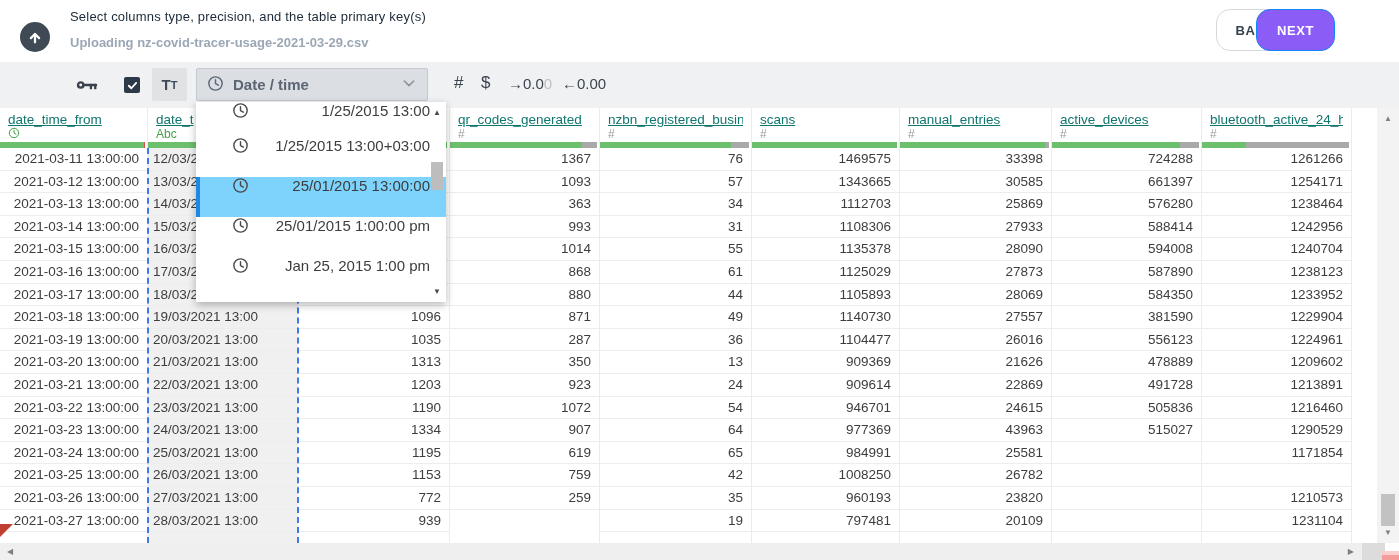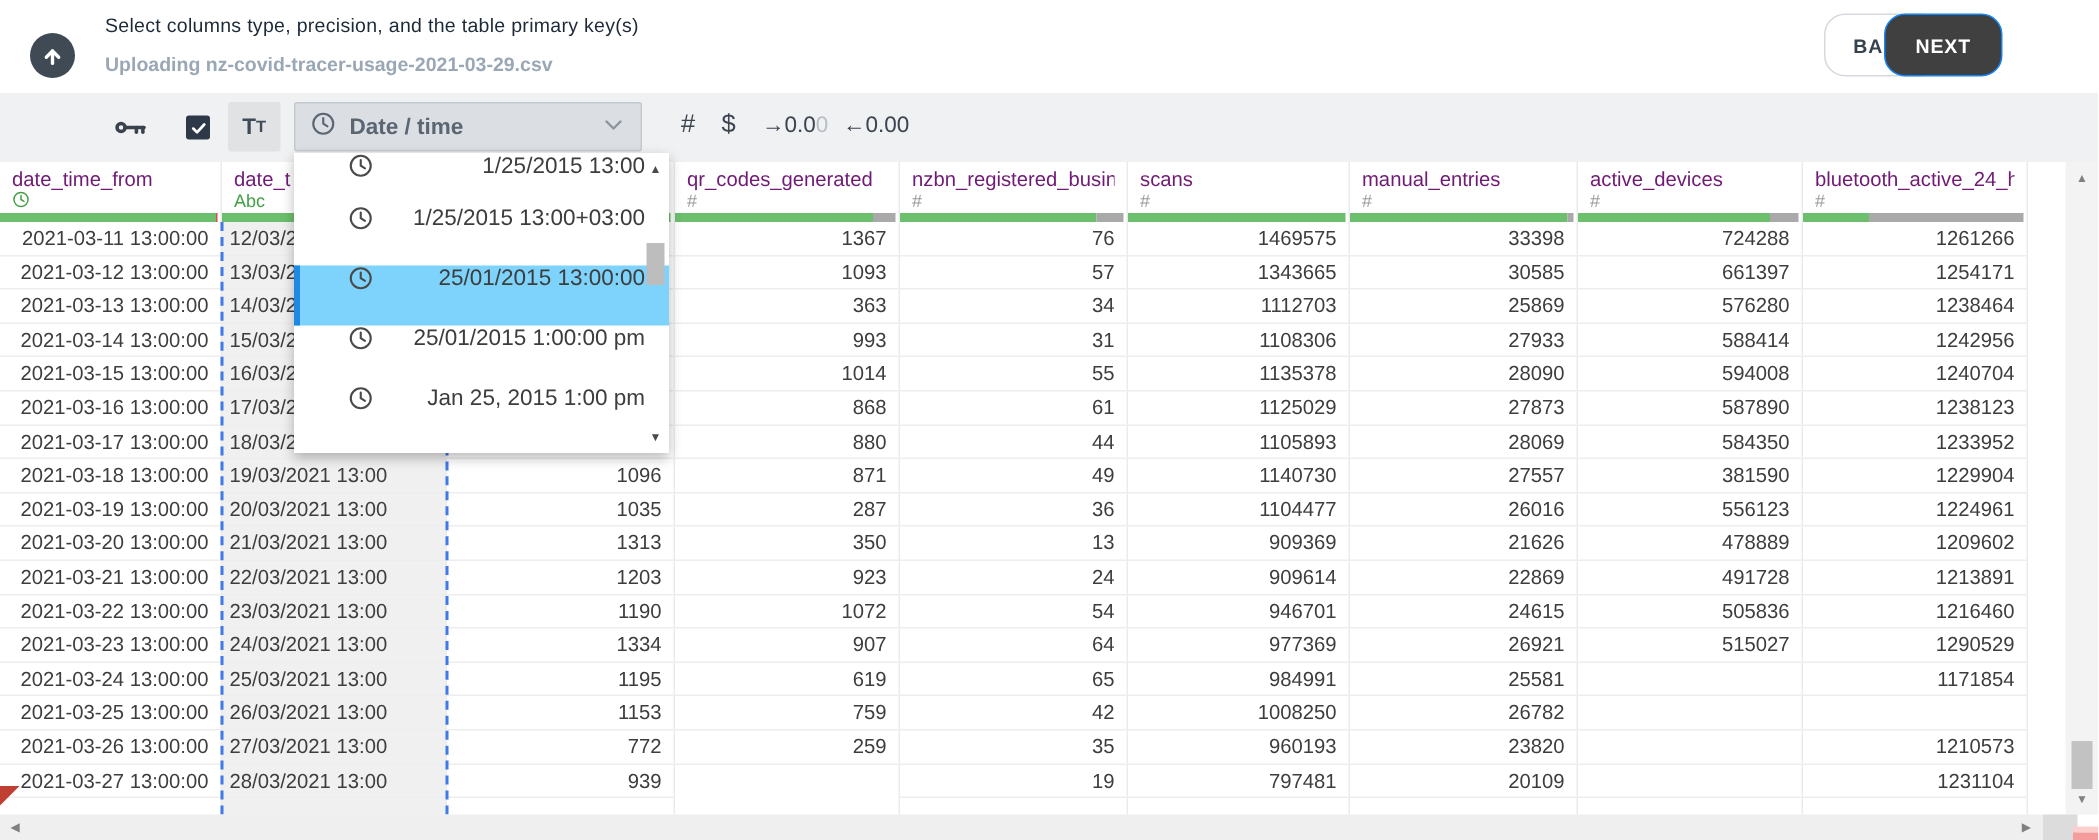--- a/index.html
+++ b/index.html
@@ -9,21 +9,21 @@
 
   
   .hdr { position:absolute; left:0; top:0; width:1399px; height:62px; background:#fff; }
   .upl-ic { position:absolute; left:20px; top:22px; width:30px; height:30px; border-radius:50%;
             background:#3f4a54; display:flex; align-items:center; justify-content:center; }
   .ttl { position:absolute; left:70px; top:9px; font-size:13px; color:#1c2a38; letter-spacing:.2px; }
   .sub { position:absolute; left:70px; top:35px; font-size:13px; color:#9aa7b5;font-weight:bold; }
   .btn { position:absolute; top:9px; height:42px; border-radius:14px; font-size:13px; font-weight:bold;
          letter-spacing:.6px; display:flex; align-items:center; justify-content:center; cursor:pointer; }
   .btn-back { left:1216px; width:79px; background:#fff; border:1px solid #d5d9de; color:#36424e; }
-  .btn-next { left:1256px; width:79px; background:#404040; border:1px solid #1285f8; color:#fff; }
+  .btn-next { left:1256px; width:79px; background:#8b5cf6; border:1px solid #1285f8; color:#fff; }
 
   
   .tbar { position:absolute; left:0; top:62px; width:1399px; height:46px; background:#f0f1f2; }
   .tb-key { position:absolute; left:76px; top:14px; }
   .tb-check { position:absolute; left:124px; top:15px; width:16px; height:16px; background:#2d3848;
               border-radius:2px; display:flex; align-items:center; justify-content:center; }
   .tb-tt { position:absolute; left:152px; top:6px; width:35px; height:33px; background:#e1e2e4;
            border-radius:2px; display:flex; align-items:center; justify-content:center;
            font-size:15px; font-weight:bold; color:#3e4a59; }
   .tb-tt small { font-size:11px; font-weight:bold; }
@@ -35,21 +35,21 @@
   .tb-dec { position:absolute; top:13px; font-size:15px; color:#3c4450; }
   .tb-dec .faded { color:#b9bfc6; }
   .tb-dec .arrow { font-size:15px; }
 
   
   #cols { position:absolute; left:0; top:108px; width:1377px; height:435px; }
   .col { position:absolute; top:0; height:435px; border-right:1px solid #ebebeb; background:#fff; }
   .col.sel { background:#f0f0f0; }
   .col.sel .chead { background:#fff; }
   .chead { position:relative; height:40px; padding:4px 8px 0 8px; }
-  .cname { font-size:13.5px; color:#701a75; white-space:nowrap; overflow:hidden; }
+  .cname { font-size:13.5px; color:#0f766e; white-space:nowrap; overflow:hidden;text-decoration:underline; }
   .ctype { font-size:12px; color:#43a047; height:15px; line-height:14px; }
   .ctype.num { color:#9a9a9a; font-size:12px; }
   .cbar { position:absolute; left:0; bottom:0; height:6px; width:calc(100% - 2px); display:flex; }
   .cbar span { height:100%; display:block; }
   .cell { height:22.6px; line-height:22.6px; font-size:13.5px; color:#3d3d3d;
           border-bottom:1px solid #ededed; white-space:nowrap; overflow:hidden; padding:0 8px; }
   .cell.r { text-align:right; }
   .cell.l { text-align:left; padding-left:5px; }
 
   .dash { position:absolute; top:148px; height:395px; width:0; border-left:2px dashed #4079e8; z-index:5; }
@@ -315,21 +315,21 @@
         <div class="cell r">25869</div>
         <div class="cell r">27933</div>
         <div class="cell r">28090</div>
         <div class="cell r">27873</div>
         <div class="cell r">28069</div>
         <div class="cell r">27557</div>
         <div class="cell r">26016</div>
         <div class="cell r">21626</div>
         <div class="cell r">22869</div>
         <div class="cell r">24615</div>
-        <div class="cell r">26921</div>
+        <div class="cell r">43963</div>
         <div class="cell r">25581</div>
         <div class="cell r">26782</div>
         <div class="cell r">23820</div>
         <div class="cell r">20109</div>
       </div>
       <div class="col" style="left: 1052px; width: 150px;">
         <div class="chead">
           <div class="cname">active_devices</div>
           <div class="ctype num">#</div>
           <div class="cbar">

